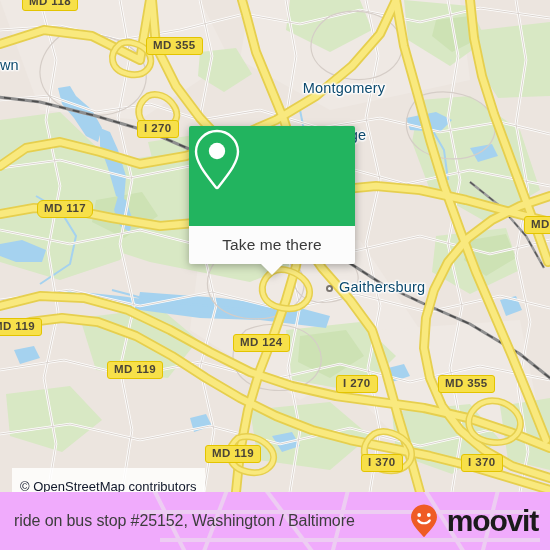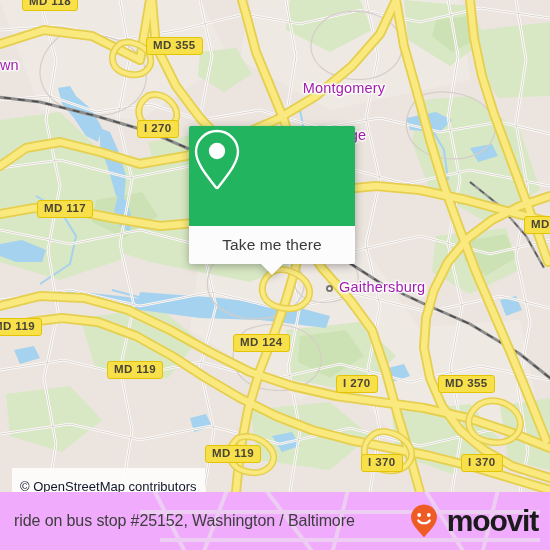--- a/index.html
+++ b/index.html
@@ -14,21 +14,21 @@
   .map{
     position:absolute;left:0;top:0;width:550px;height:492px;
     background:#ece5df;
     overflow:hidden;
   }
   .map svg{position:absolute;left:0;top:0;}
 
   
   .maplabel{
     position:absolute;
-    color:#a21caf;
+    color:#0c4a6e;
     text-shadow:
       1px 0 2px #fff,-1px 0 2px #fff,0 1px 2px #fff,0 -1px 2px #fff,
       1px 1px 2px #fff,-1px -1px 2px #fff,1px -1px 2px #fff,-1px 1px 2px #fff,
       0 0 3px #fff;
     white-space:pre;
     line-height:1.08;
     pointer-events:none;
   }
   .lbl-place{font-size:14.5px;letter-spacing:.2px;text-align:center;}
   .lbl-town{font-size:14.5px;}
@@ -287,21 +287,21 @@
     </div>
 
     <span class="citydot" style="left:326px;top:285px;"></span>
     <div class="maplabel lbl-place" style="left:339px;top:280px;text-align:center;">Gaithersburg</div>
 
     <div class="maplabel lbl-town" style="left:0px;top:58px;">wn</div>
 
     <div class="shield" style="left:22px;top:-7px;">MD 118</div>
     <div class="shield" style="left:146px;top:37px;">MD 355</div>
     <div class="shield" style="left:137px;top:120px;">I 270</div>
-    <div class="shield" style="left:37px;top:200px;">MD 117</div>
+    <div class="shield" style="left:37px;top:200px;border-radius:6px;">MD 117</div>
     <div class="shield" style="left:524px;top:216px;">MD</div>
     <div class="shield" style="left:233px;top:334px;padding-left:6px;">MD 124</div>
     <div class="shield" style="left:107px;top:361px;">MD 119</div>
     <div class="shield" style="left:-14px;top:318px;">MD 119</div>
     <div class="shield" style="left:336px;top:375px;">I 270</div>
     <div class="shield" style="left:438px;top:375px;">MD 355</div>
     <div class="shield" style="left:361px;top:454px;">I 370</div>
     <div class="shield" style="left:461px;top:454px;">I 370</div>
     <div class="shield" style="left:205px;top:445px;">MD 119</div>
 

